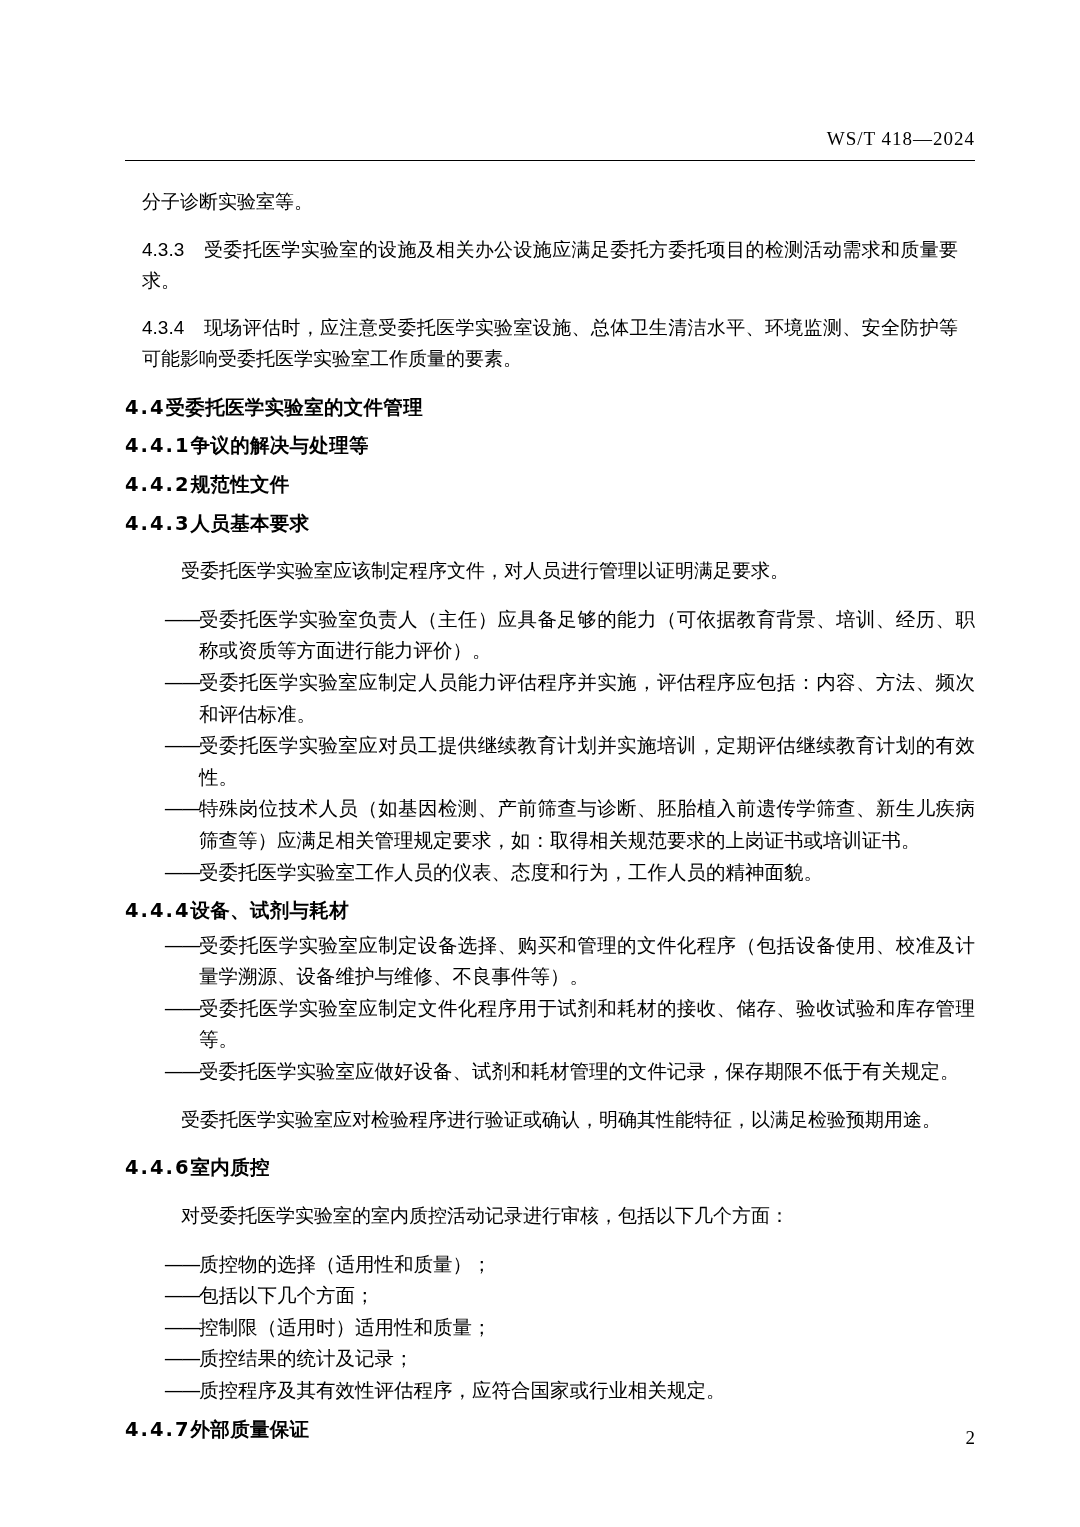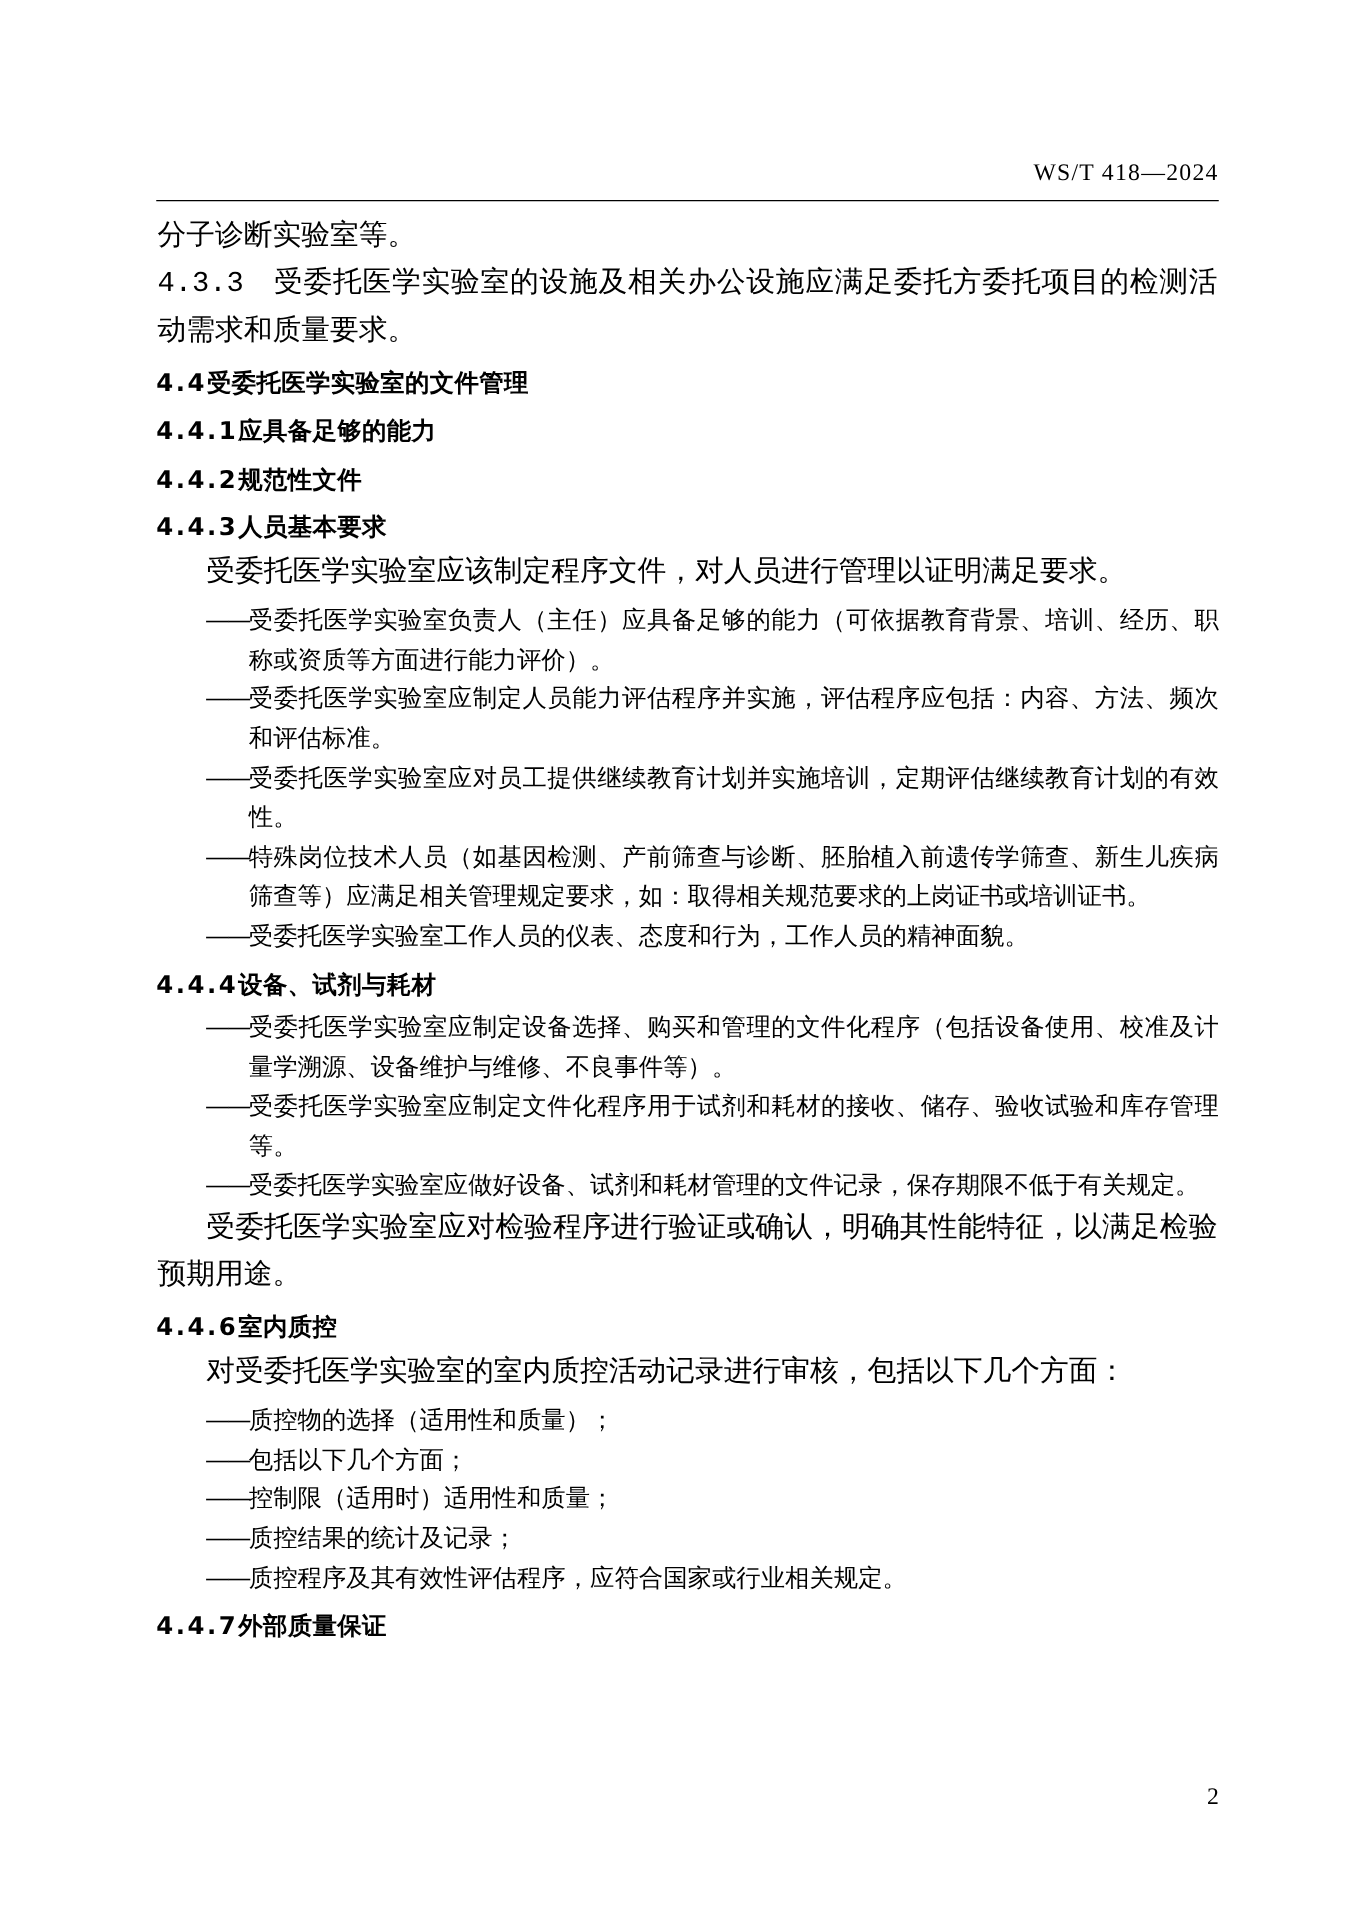--- a/index.html
+++ b/index.html
@@ -35,25 +35,25 @@
     right: 105px;
     border-bottom: 1.5px solid #000;
   }
   .content {
     position: absolute;
     top: 170px;
     left: 125px;
     right: 105px;
   }
   p {
-    margin: 1px;
-    font-size: 23px;
+    margin: 17px;
+    font-size: 19px;
     line-height: 1.62;
     text-align: justify;
-    font-family: Liberation Mono, monospace;
+    font-family: Liberation Sans, sans-serif;
   }
   .body-text {
     text-indent: 0;
   }
   .indent1 {
     text-indent: 39px;
   }
   .heading {
     font-weight: bold;
     font-size: 19.5px;
@@ -102,27 +102,28 @@
 
   <div class="header">WS/T 418—2024</div>
   <div class="header-rule"></div>
 
   <div class="content">
 
     <p class="body-text">分子诊断实验室等。</p>
 
     <p class="body-text">4.3.3　受委托医学实验室的设施及相关办公设施应满足委托方委托项目的检测活动需求和质量要求。</p>
 
+    <p class="body-text">4.3.4　现场评估时，应注意受委托医学实验室设施、总体卫生清洁水平、环境监测、安全防护等可能影响受委托医学实验室工作质量的要素。</p>
 
     <div class="heading">
       <span class="num">4.4</span><span class="ttl">受委托医学实验室的文件管理</span>
     </div>
 
     <div class="heading">
-      <span class="num">4.4.1</span><span class="ttl">应具备足够的能力</span>
+      <span class="num">4.4.1</span><span class="ttl">争议的解决与处理等</span>
     </div>
 
 
     <div class="heading">
       <span class="num">4.4.2</span><span class="ttl">规范性文件</span>
     </div>
 
 
     <div class="heading">
       <span class="num">4.4.3</span><span class="ttl">人员基本要求</span>

